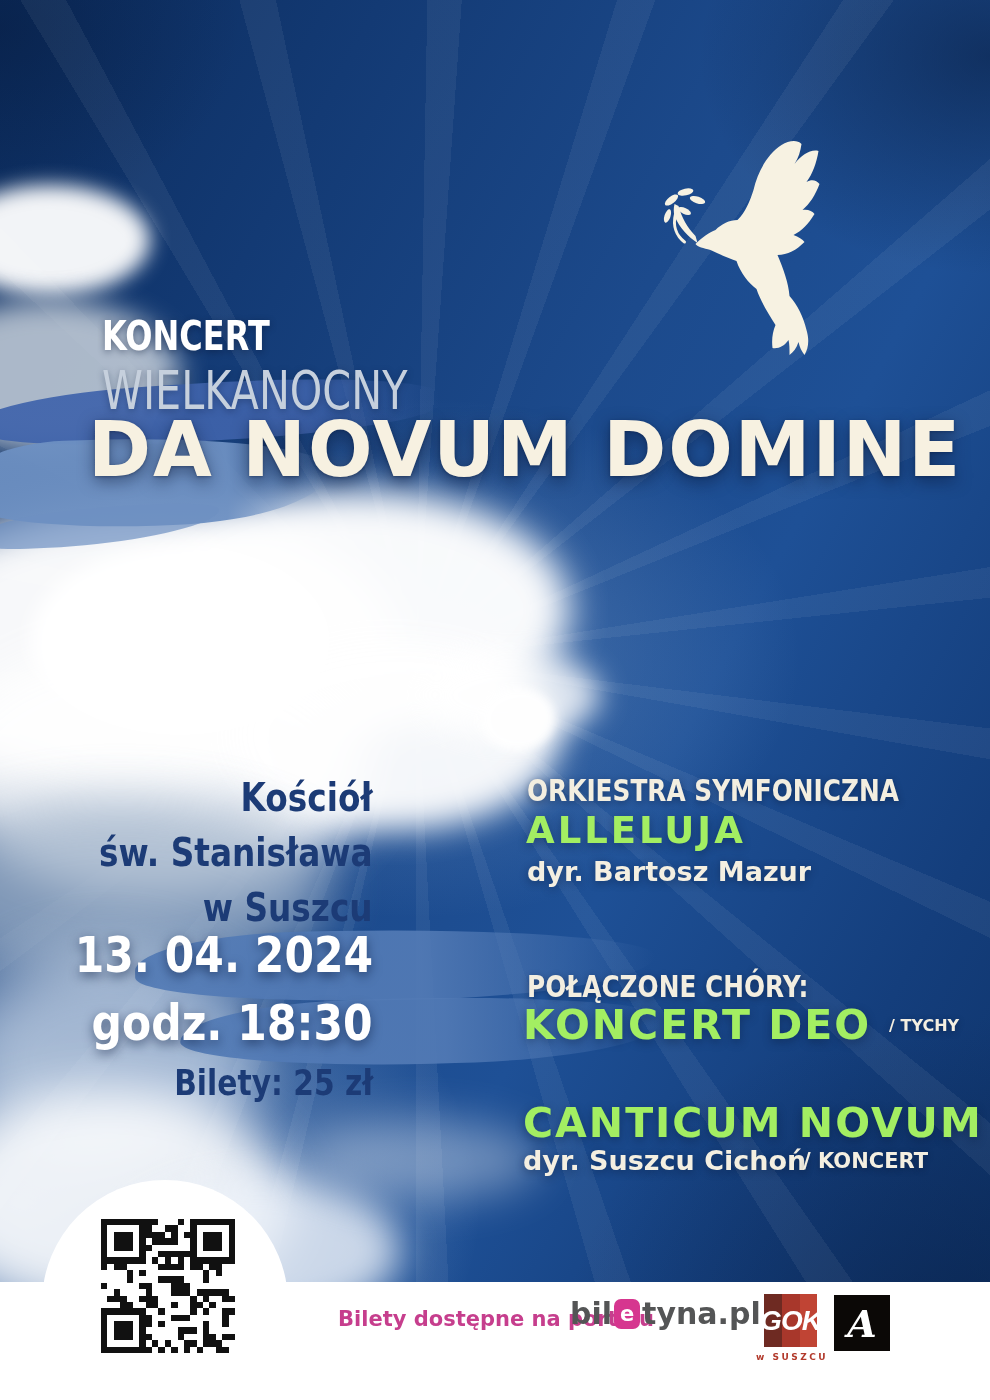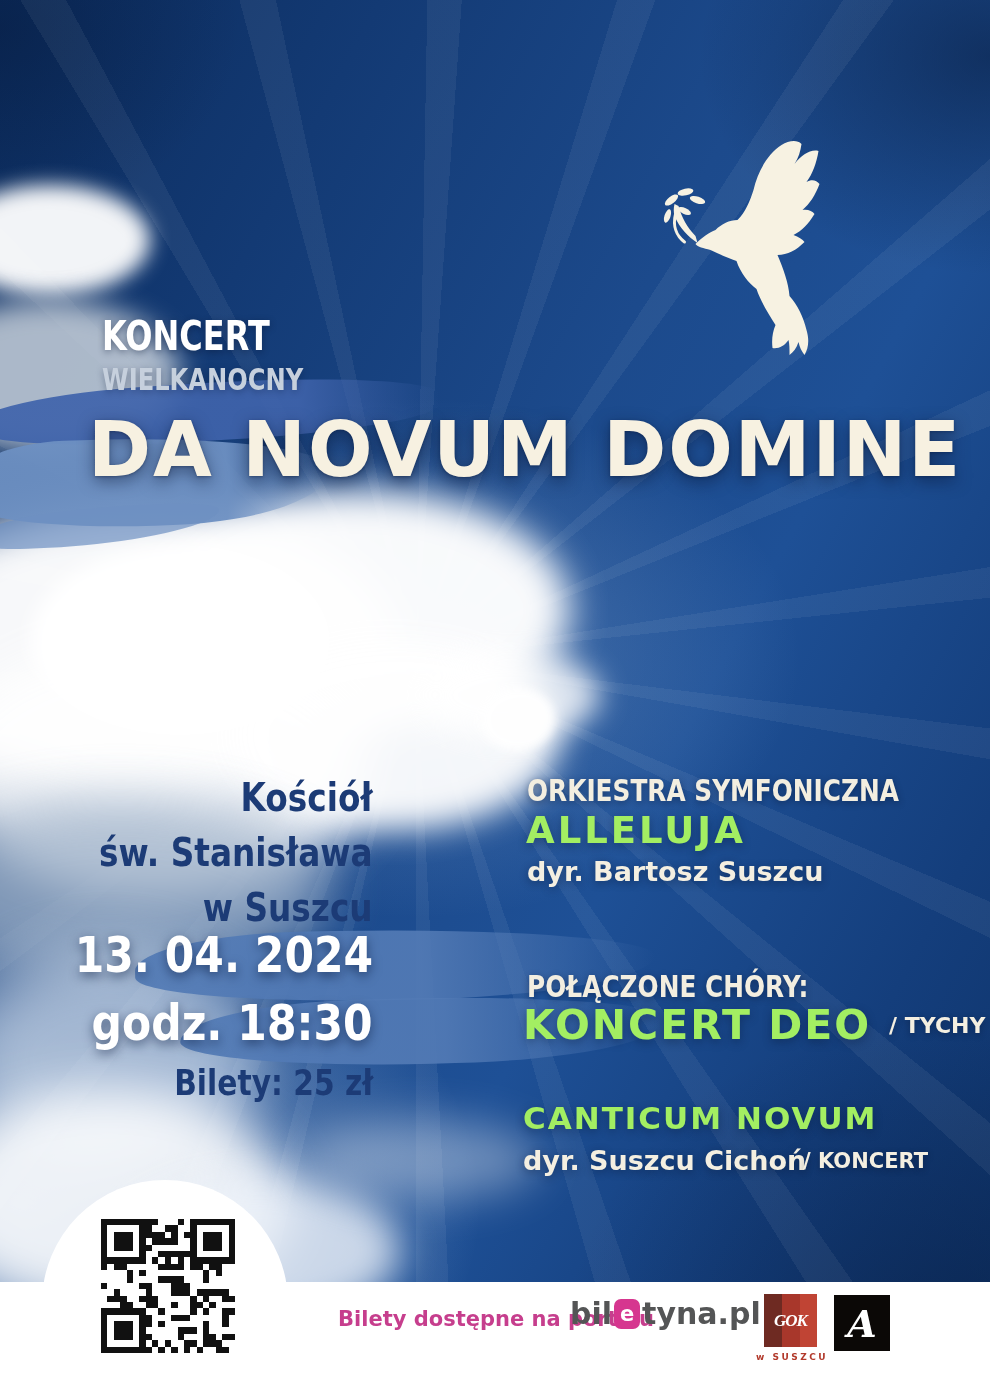--- a/index.html
+++ b/index.html
@@ -17,43 +17,43 @@
   .rays{position:absolute;inset:0;pointer-events:none;
     background:repeating-conic-gradient(from 195deg at 42% 47%,
       rgba(255,255,255,0) 0deg 6deg, rgba(255,255,255,.055) 6deg 9deg,
       rgba(255,255,255,0) 9deg 16deg);}
   .cloud{position:absolute;border-radius:50%;background:#ffffff;}
   .brush{position:absolute;}
   .abs{position:absolute;}
   .cond-l{display:inline-block;transform:scaleX(.8);transform-origin:left center;}
   .cond-r{display:inline-block;transform:scaleX(.85);transform-origin:right center;}
   .kicker1{left:102px;top:316px;font-size:40px;font-weight:800;color:#ffffff;line-height:1;white-space:nowrap;text-shadow:0 2px 8px rgba(8,22,52,.45);}
-  .kicker2{left:102px;top:364px;font-size:31px;font-weight:700;color:#c6d0dd;line-height:1;white-space:nowrap;text-shadow:0 2px 8px rgba(8,22,52,.35);}
+  .kicker2{left:102px;top:364px;font-size:53px;font-weight:400;color:#c6d0dd;line-height:1;white-space:nowrap;text-shadow:0 2px 8px rgba(8,22,52,.35);}
   .title1{left:88px;top:412px;width:820px;text-align:center;font-size:76px;font-weight:700;color:#f7f1e1;letter-spacing:2px;line-height:1;white-space:nowrap;text-shadow:0 5px 16px rgba(8,20,50,.5),0 1px 3px rgba(8,20,50,.35);}
   .title2{right:84px;top:538px;font-size:78px;font-weight:700;color:#f7f1e1;letter-spacing:3px;line-height:1;white-space:nowrap;text-shadow:0 5px 16px rgba(8,20,50,.5),0 1px 3px rgba(8,20,50,.35);}
   .venue{right:617px;top:770px;text-align:right;color:#1c3b76;font-weight:800;font-size:39px;line-height:55px;white-space:nowrap;transform:scaleX(.84);transform-origin:top right;}
   .date,.time{right:617px;font-size:50px;font-weight:800;color:#ffffff;line-height:1;white-space:nowrap;text-shadow:0 4px 12px rgba(10,25,60,.55);}
   .date{top:930px;}
   .time{top:998px;}
   .tickets{right:617px;top:1066px;font-size:35px;font-weight:800;color:#1c3b76;line-height:1;white-space:nowrap;}
   .sec-head{font-size:31px;font-weight:700;color:#f3eee0;line-height:1;white-space:nowrap;text-shadow:0 2px 8px rgba(8,22,52,.45);}
   .ens-name{font-weight:800;color:#a3ee62;line-height:1;white-space:nowrap;text-shadow:0 3px 10px rgba(8,22,52,.4);}
   .cond-name{font-size:27px;font-weight:700;color:#f4efe1;line-height:1;white-space:nowrap;text-shadow:0 2px 8px rgba(8,22,52,.45);}
-  .city-tag{font-size:22px;font-weight:700;color:#f4efe1;white-space:nowrap;text-shadow:0 2px 6px rgba(8,22,52,.45);}
+  .city-tag{font-size:16px;font-weight:700;color:#f4efe1;white-space:nowrap;text-shadow:0 2px 6px rgba(8,22,52,.45);}
   .choir-row{display:flex;align-items:center;gap:18px;}
   .bottom-bar{left:0;top:1282px;width:990px;height:118px;background:#ffffff;}
   .qr-blob{left:42px;top:1180px;width:246px;height:246px;border-radius:50%;background:#ffffff;}
   .qr{left:101px;top:1219px;width:134px;height:134px;display:grid;grid-template-columns:repeat(21,1fr);grid-template-rows:repeat(21,1fr);background:#ffffff;}
   .qr span{display:block;}
   .footer-note{left:338px;top:1307px;font-size:21px;font-weight:700;color:#c63e8d;white-space:nowrap;}
   .portal{left:570px;top:1299px;display:flex;align-items:center;}
   .portal .word{font-size:30px;font-weight:700;color:#545556;line-height:1;}
   .portal .badge{width:26px;height:30px;margin:0 2px;border-radius:7px;background:#d6368f;color:#ffffff;font-size:21px;font-weight:800;display:flex;align-items:center;justify-content:center;}
   .gok{left:764px;top:1294px;width:53px;height:53px;background:linear-gradient(90deg,#6e2a22 0 34%,#a8372b 34% 67%,#c04434 67%);display:flex;align-items:center;justify-content:center;}
-  .gok .letters{font-family:Liberation Serif, serif;font-style:italic;font-weight:700;font-size:17px;color:#ffffff;letter-spacing:-1px;}
+  .gok .letters{font-family:Liberation Sans, sans-serif;font-style:italic;font-weight:700;font-size:28px;color:#ffffff;letter-spacing:-1px;}
   .gok-caption{left:756px;top:1352px;width:70px;text-align:center;font-size:9px;font-weight:700;letter-spacing:2.5px;color:#b23a2c;white-space:nowrap;}
   .abadge{left:834px;top:1295px;width:56px;height:56px;background:#0b0806;display:flex;align-items:center;justify-content:center;}
   .abadge .letter{font-family:"DejaVu Serif","Liberation Serif",serif;font-style:italic;font-weight:700;font-size:38px;color:#ffffff;}
 </style>
 </head>
 <body>
 
 <div class="canvas">
 
   <div class="rays"></div>
@@ -100,28 +100,28 @@
     <div>Kościół</div>
     <div>św. Stanisława</div>
     <div>w Suszcu</div>
   </div>
   <div class="abs date"><span class="cond-r">13. 04. 2024</span></div>
   <div class="abs time"><span class="cond-r">godz. 18:30</span></div>
   <div class="abs tickets"><span class="cond-r">Bilety: 25 zł</span></div>
 
   <div class="abs sec-head" style="left:527px;top:775px;"><span class="cond-l">ORKIESTRA SYMFONICZNA</span></div>
   <div class="abs ens-name" style="left:526px;top:812px;font-size:37px;letter-spacing:3px;">ALLELUJA</div>
-  <div class="abs cond-name" style="left:527px;top:858px;">dyr. Bartosz Suszcu</div>
+  <div class="abs cond-name" style="left:527px;top:858px;">dyr. Bartosz Mazur</div>
 
   <div class="abs sec-head" style="left:527px;top:971px;"><span class="cond-l">POŁĄCZONE CHÓRY:</span></div>
   <div class="abs choir-row" style="left:523px;top:1005px;">
     <span class="ens-name" style="font-size:41px;letter-spacing:2px;">KONCERT DEO</span>
     <span class="city-tag">/ TYCHY</span>
   </div>
-  <div class="abs ens-name" style="left:523px;top:1103px;font-size:31px;letter-spacing:2px;">CANTICUM NOVUM</div>
+  <div class="abs ens-name" style="left:523px;top:1103px;font-size:41px;letter-spacing:2px;">CANTICUM NOVUM</div>
   <div class="abs cond-name" style="left:523px;top:1147px;">dyr. Suszcu Cichoń</div>
   <div class="abs city-tag" style="left:803px;top:1149px;font-size:21px;">/ KONCERT</div>
 
   <div class="abs bottom-bar"></div>
   <div class="abs qr-blob"></div>
   <div class="abs qr">
       <span style="background: rgb(17, 17, 17);"></span>
       <span style="background: rgb(17, 17, 17);"></span>
       <span style="background: rgb(17, 17, 17);"></span>
       <span style="background: rgb(17, 17, 17);"></span>

